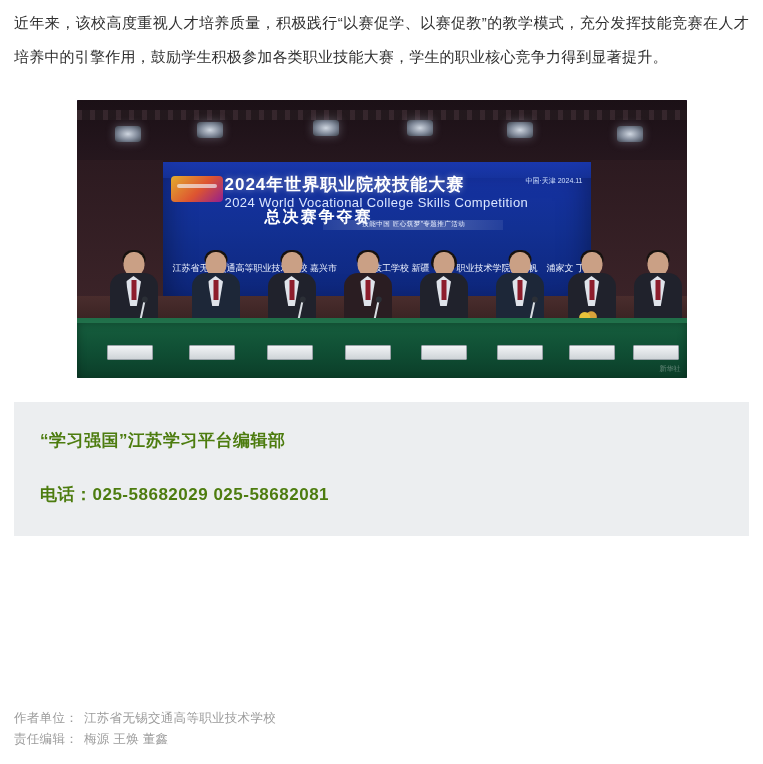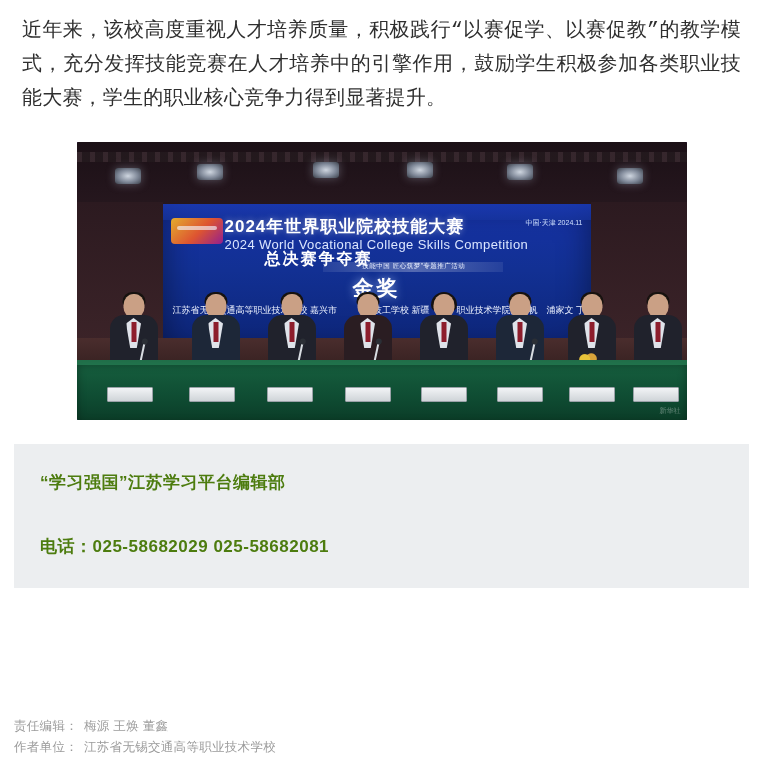--- a/index.html
+++ b/index.html
@@ -15,27 +15,26 @@
     overflow: hidden;
   }
   .page {
     width: 763px;
     height: 764px;
     position: relative;
     box-sizing: border-box;
     padding: 0 14px;
   }
   .para {
-    font-size: 20px;
+    font-size: 15px;
     line-height: 34px;
     color: #2f2f2f;
     text-align: justify;
     letter-spacing: 0.2px;
-    margin: 8px;
-    font-family: Liberation Mono, monospace;
+    margin: 0;
   }
   .para.first {
     padding-top: 6px;
   }
   .figure {
     margin: 26px 0 22px 0;
     display: flex;
     justify-content: center;
   }
   .photo {
@@ -276,21 +275,21 @@
     box-sizing: border-box;
   }
   .contact-box .line {
     font-size: 17px;
     font-weight: bold;
     color: #4d7c0f;
     line-height: 30px;
     letter-spacing: .5px;
   }
   .contact-box .line.phone {
-    margin-top: 34px;
+    margin-top: 24px;
   }
   .footer {
     position: absolute;
     left: 14px;
     bottom: 14px;
     width: 720px;
   }
   .footer .frow {
     font-size: 12.5px;
     color: #9b9b9b;
@@ -324,21 +323,20 @@
 
       <div class="screen">
         <div class="topband"></div>
         <div class="logo"></div>
         <div class="headline">2024年世界职业院校技能大赛</div>
         <div class="sub-en">2024 World Vocational College Skills Competition</div>
         <div class="sub-cn">总决赛争夺赛</div>
         <div class="corner-cn">中国·天津
 2024.11</div>
         <div class="ribbon">“技能中国 匠心筑梦”专题推广活动</div>
-        <div class="award">金奖</div>
         <div class="names">
           <div class="col">江苏省无锡交通高等职业技术学校
 嘉兴市　　　　技工学校
 新疆　　　职业技术学院</div>
           <div class="col right">陈　帆　浦家文
 丁煜彬　姚　岑　钱昊然
 翟　宇　高文博　朱　卫</div>
         </div>
       </div>
 
@@ -426,20 +424,20 @@
   </div>
 
 
   <div class="contact-box">
     <div class="line">“学习强国”江苏学习平台编辑部</div>
     <div class="line phone">电话：025-58682029 025-58682081</div>
   </div>
 
   <div class="footer">
     <div class="frow">
+      <span>作者单位：</span><span class="val">江苏省无锡交通高等职业技术学校</span>
+    </div>
+    <div class="frow">
       <span>责任编辑：</span><span class="val">梅源 王焕 董鑫</span>
     </div>
-    <div class="frow">
-      <span>作者单位：</span><span class="val">江苏省无锡交通高等职业技术学校</span>
-    </div>
   </div>
 
 </div>
 
 </body></html>

